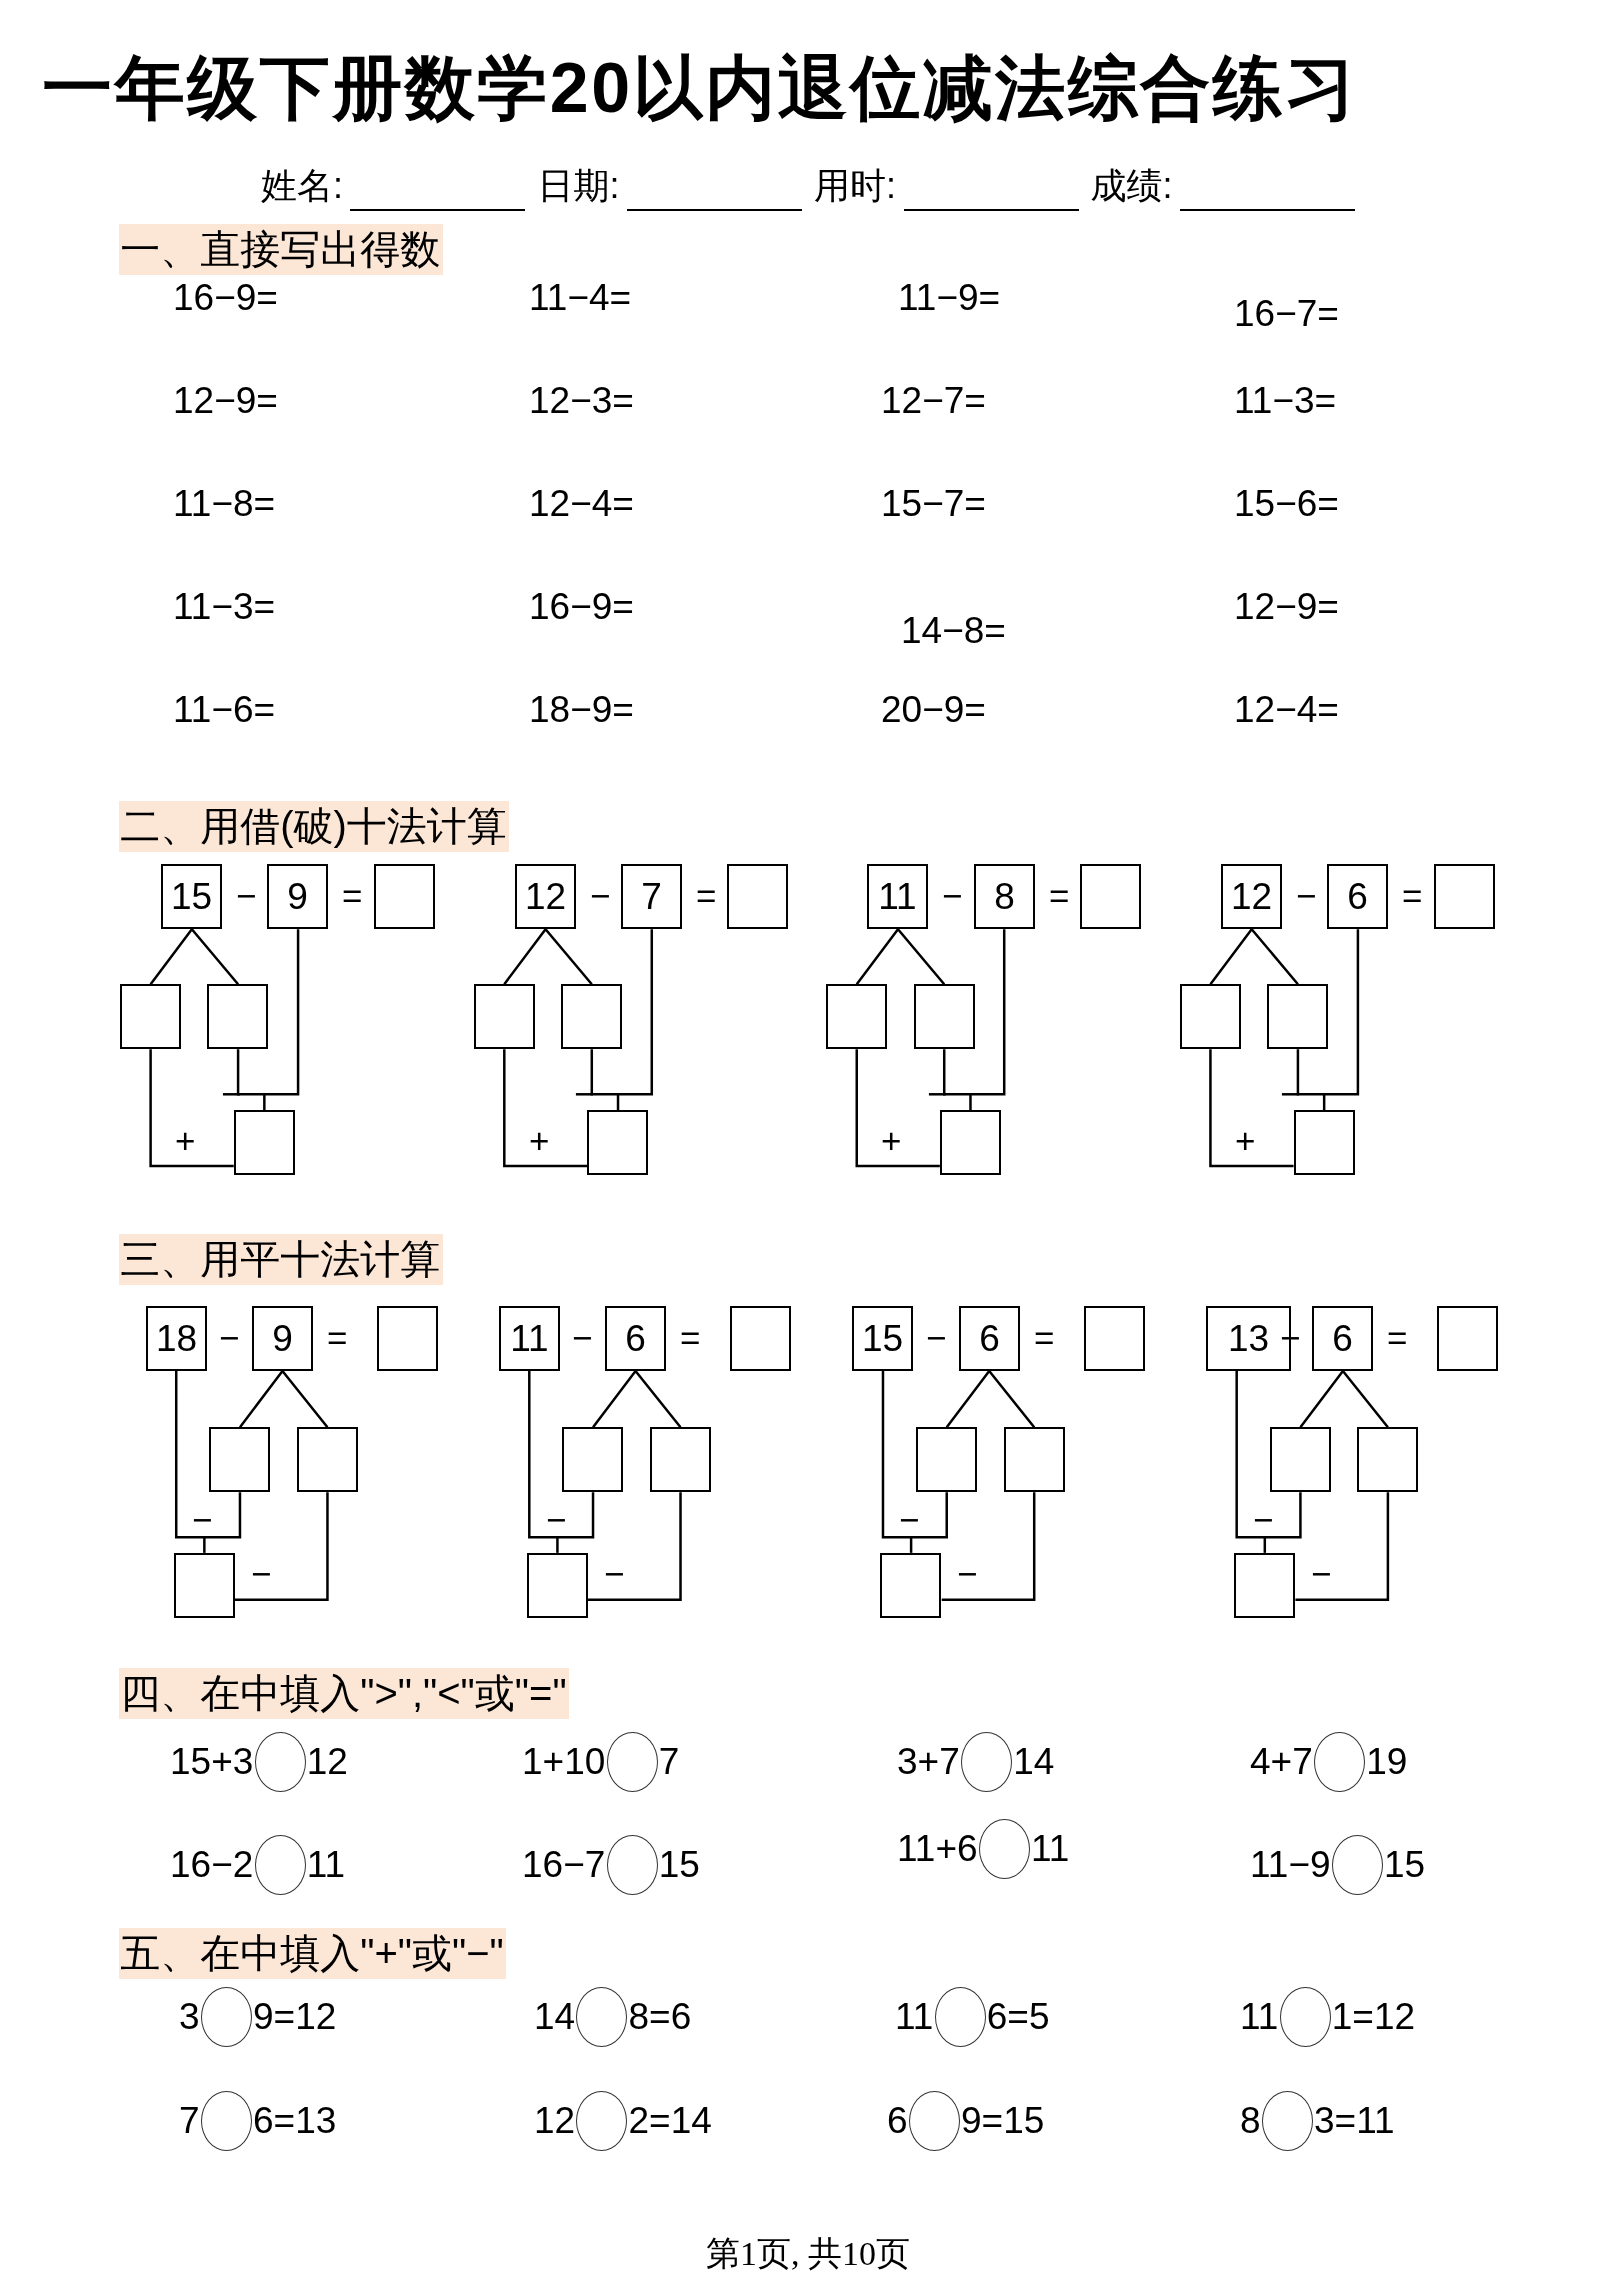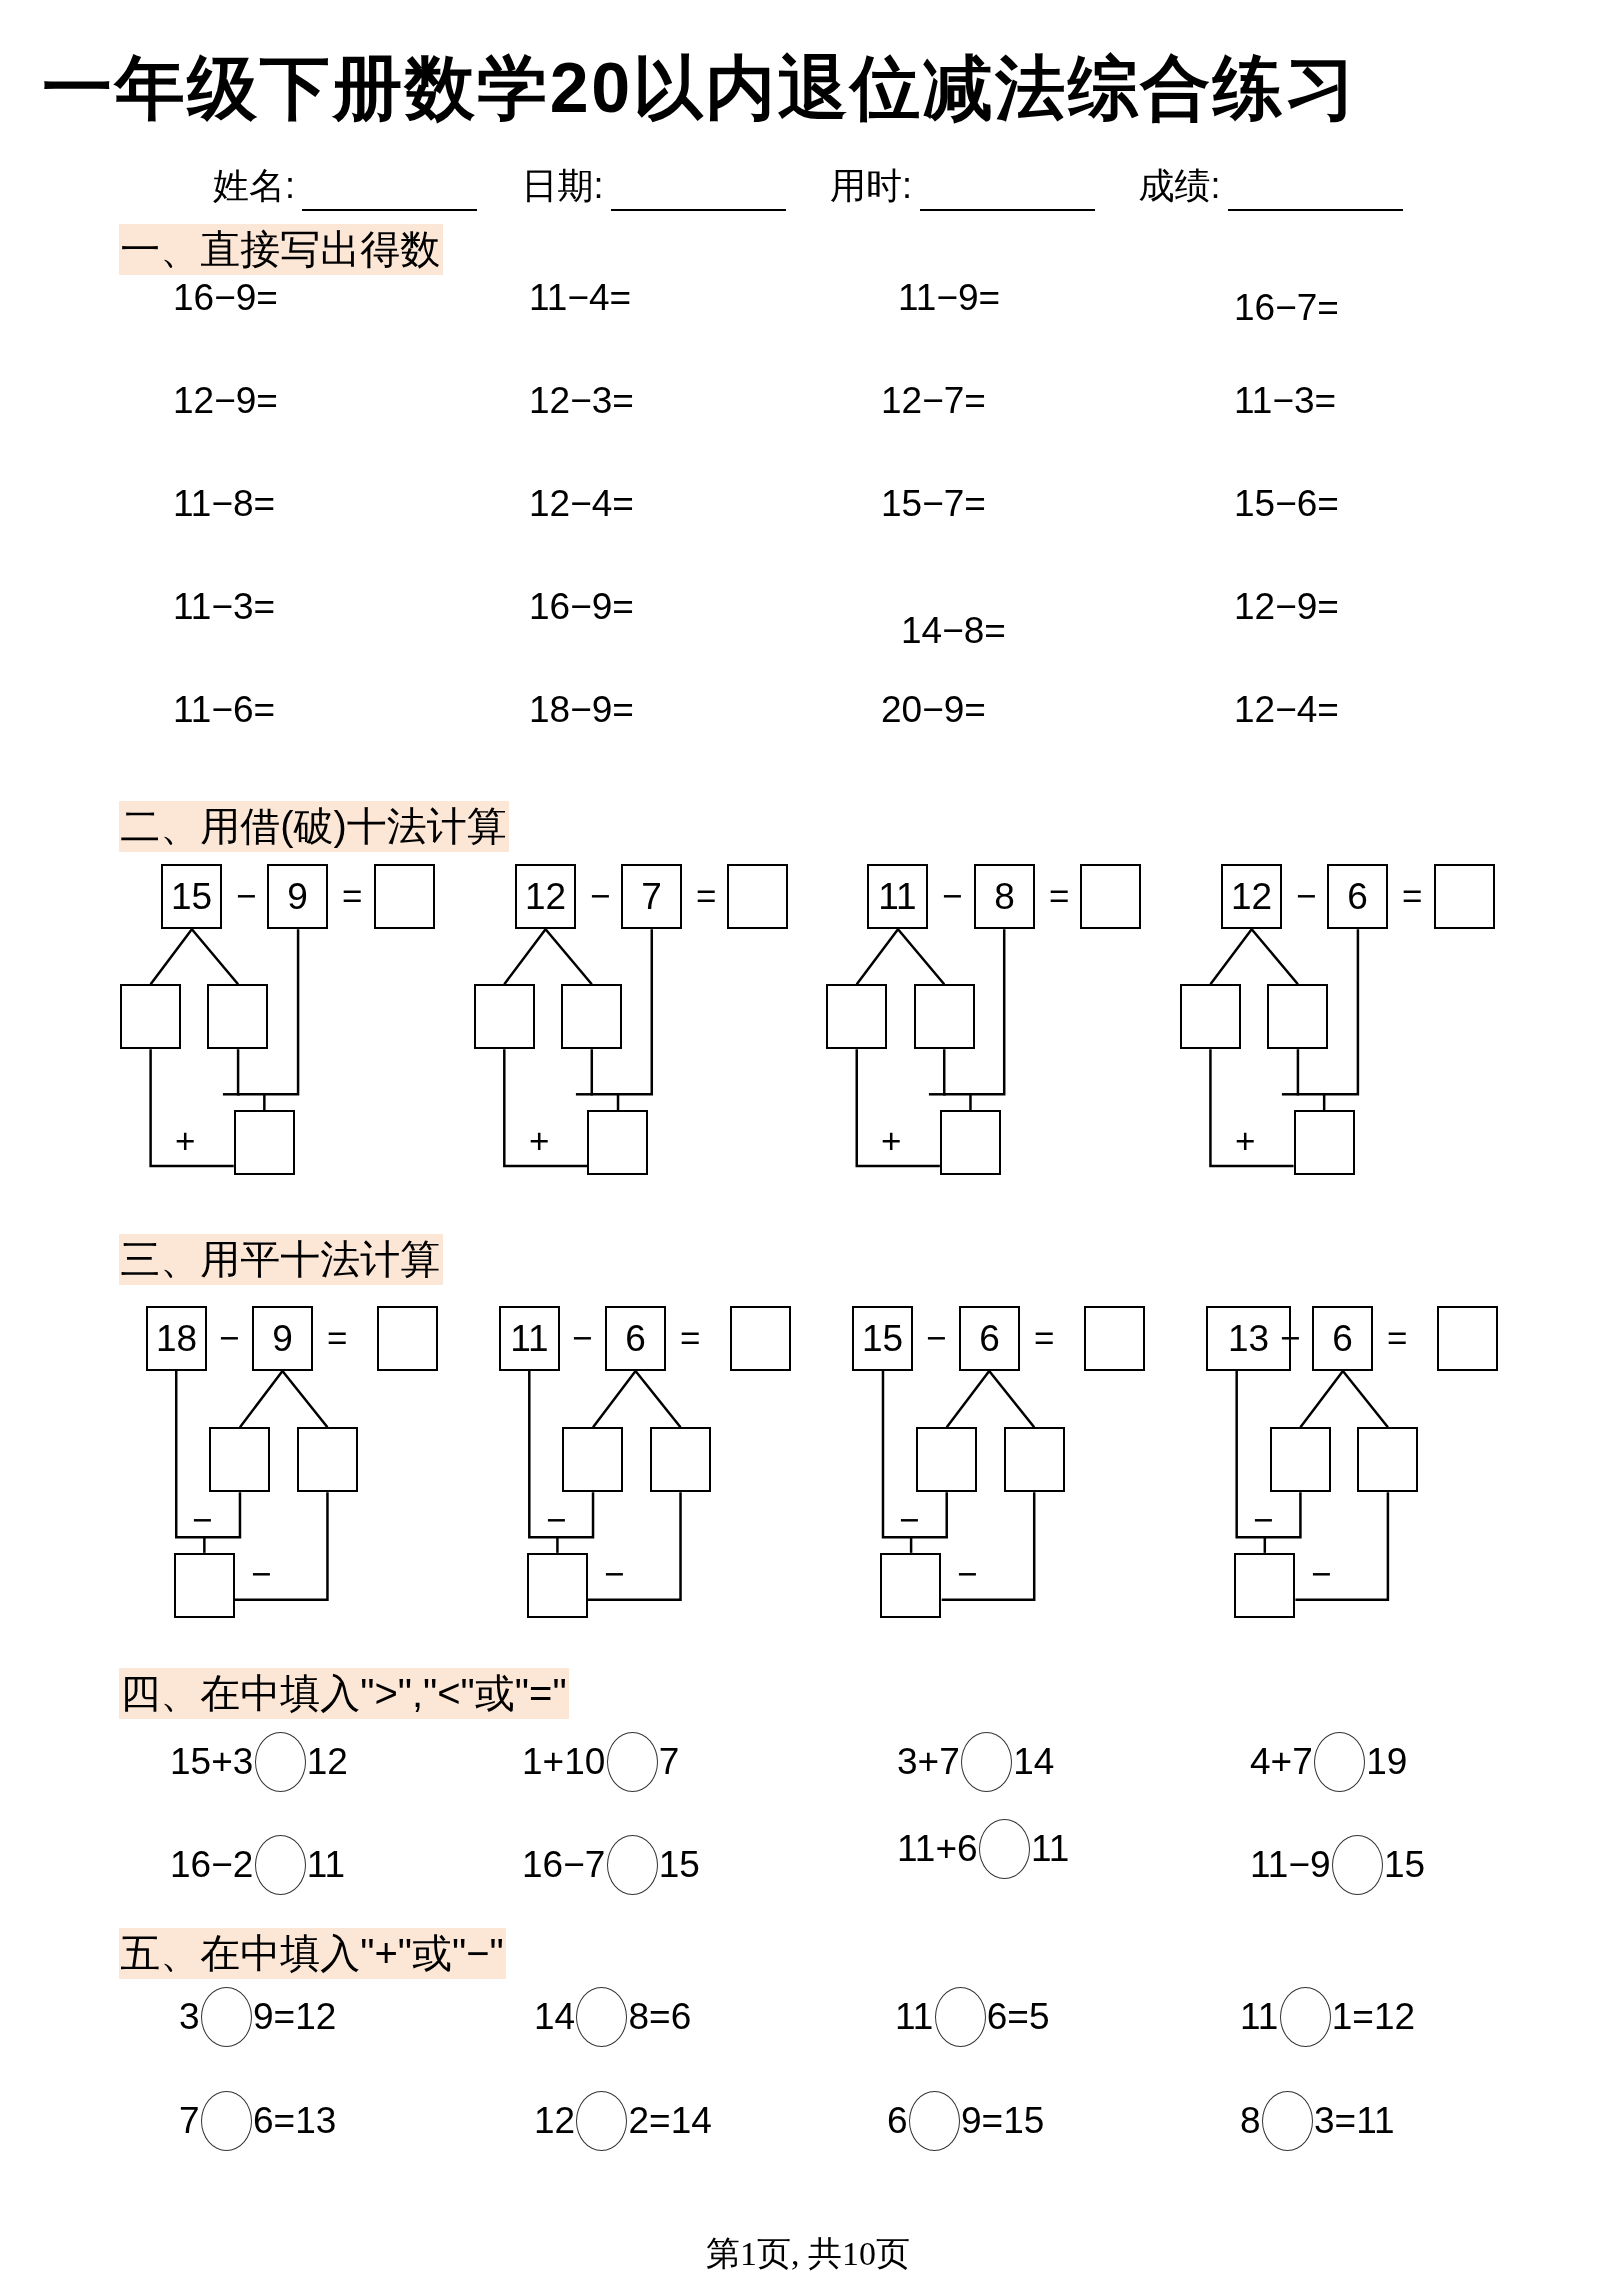--- a/index.html
+++ b/index.html
@@ -1,21 +1,21 @@
 <!DOCTYPE html>
 <html style="font-size:10px"><head>
 <meta charset="utf-8">
 <style>
   html, body { margin:0; padding:0; background:#ffffff; }
   body { width:1616px; height:2284px; position:relative; overflow:hidden;
          font-family:"Liberation Sans", "DejaVu Sans", sans-serif; color:#000; }
   .abs { position:absolute; }
   .title { left:0; width:1400px; top:45px; text-align:center; font-size:70px; font-weight:bold; letter-spacing:2.5px; line-height:87px; }
   .info { top:161px; left:0; width:1616px; display:flex; justify-content:center; font-size:36px; line-height:50px; }
-  .info .field { display:flex; align-items:flex-end; margin:0 22px; }
+  .info .field { display:flex; align-items:flex-end; margin:0 6px; }
   .info .blank { display:inline-block; width:175px; border-bottom:2.5px solid #000; height:35px; margin-left:7.5px; }
   .sec-head { background:#fce6d6; font-size:40px; line-height:51px; padding:0 2.5px 0 1.2px; font-weight:normal; }
   .eq { font-size:37px; line-height:45px; white-space:nowrap; }
   .box { position:absolute; border:2.5px solid #000; box-sizing:border-box; background:#fff;
          display:flex; align-items:center; justify-content:center; font-size:37px; }
   .op { position:absolute; font-size:35px; line-height:37px; }
   .circle { display:inline-block; width:51px; height:60px; border:1.9px solid #333; border-radius:50%; box-sizing:border-box; vertical-align:middle; margin:0 1.2px; position:relative; top:-2.5px; }
   .footer { top:2231px; left:0; width:1616px; text-align:center; font-family:"Liberation Serif","DejaVu Serif",serif; font-size:34px; }
   svg.lines { position:absolute; left:0; top:0; overflow:visible; }
 </style>
@@ -41,21 +41,21 @@
       <span>成绩:</span>
       <span class="blank"></span>
     </div>
 </div>
 
 <div class="abs sec-head" style="left:119px; top:224px;">一、直接写出得数</div>
 <div id="sec1">
     <div class="abs eq" style="left: 173px; top: 275px;">16−9=</div>
     <div class="abs eq" style="left: 529px; top: 275px;">11−4=</div>
     <div class="abs eq" style="left: 881px; top: 275px; margin-left: 17px;">11−9=</div>
-    <div class="abs eq" style="left: 1234px; top: 285px;">16−7=</div>
+    <div class="abs eq" style="left: 1234px; top: 291px;">16−7=</div>
     <div class="abs eq" style="left: 173px; top: 378px;">12−9=</div>
     <div class="abs eq" style="left: 529px; top: 378px;">12−3=</div>
     <div class="abs eq" style="left: 881px; top: 378px;">12−7=</div>
     <div class="abs eq" style="left: 1234px; top: 378px;">11−3=</div>
     <div class="abs eq" style="left: 173px; top: 481px;">11−8=</div>
     <div class="abs eq" style="left: 529px; top: 481px;">12−4=</div>
     <div class="abs eq" style="left: 881px; top: 481px;">15−7=</div>
     <div class="abs eq" style="left: 1234px; top: 481px;">15−6=</div>
     <div class="abs eq" style="left: 173px; top: 584px;">11−3=</div>
     <div class="abs eq" style="left: 529px; top: 584px;">16−9=</div>

